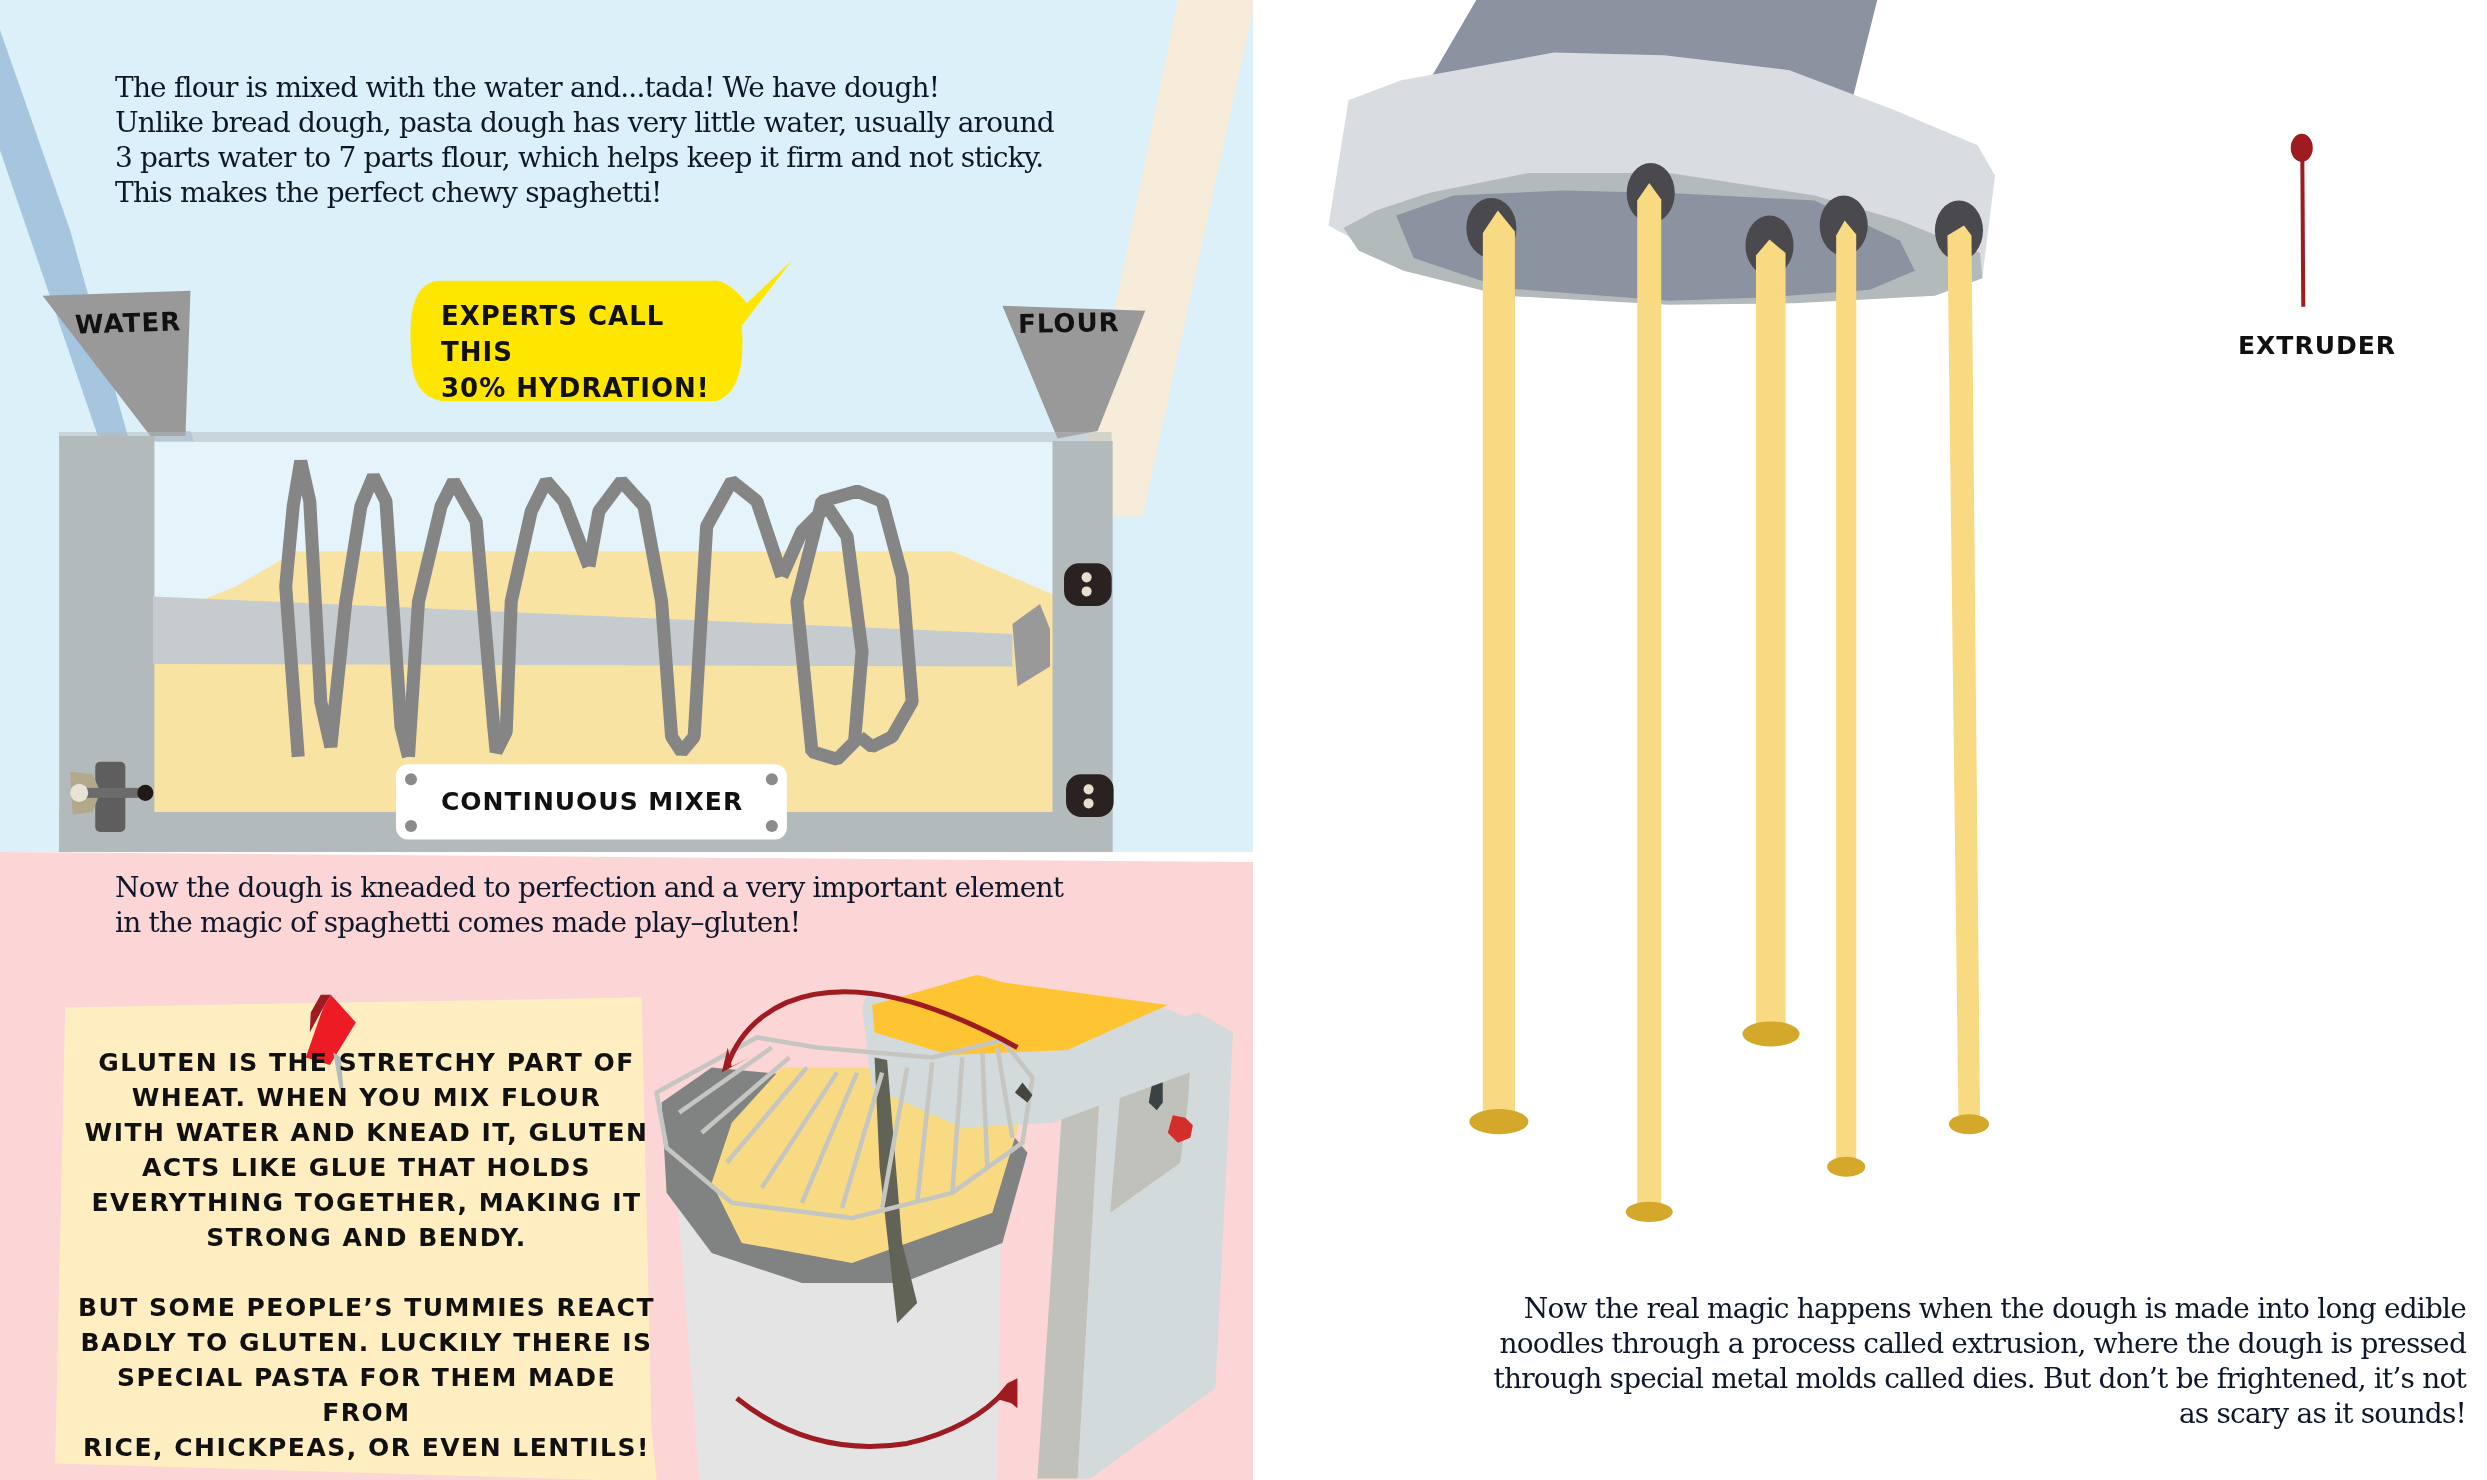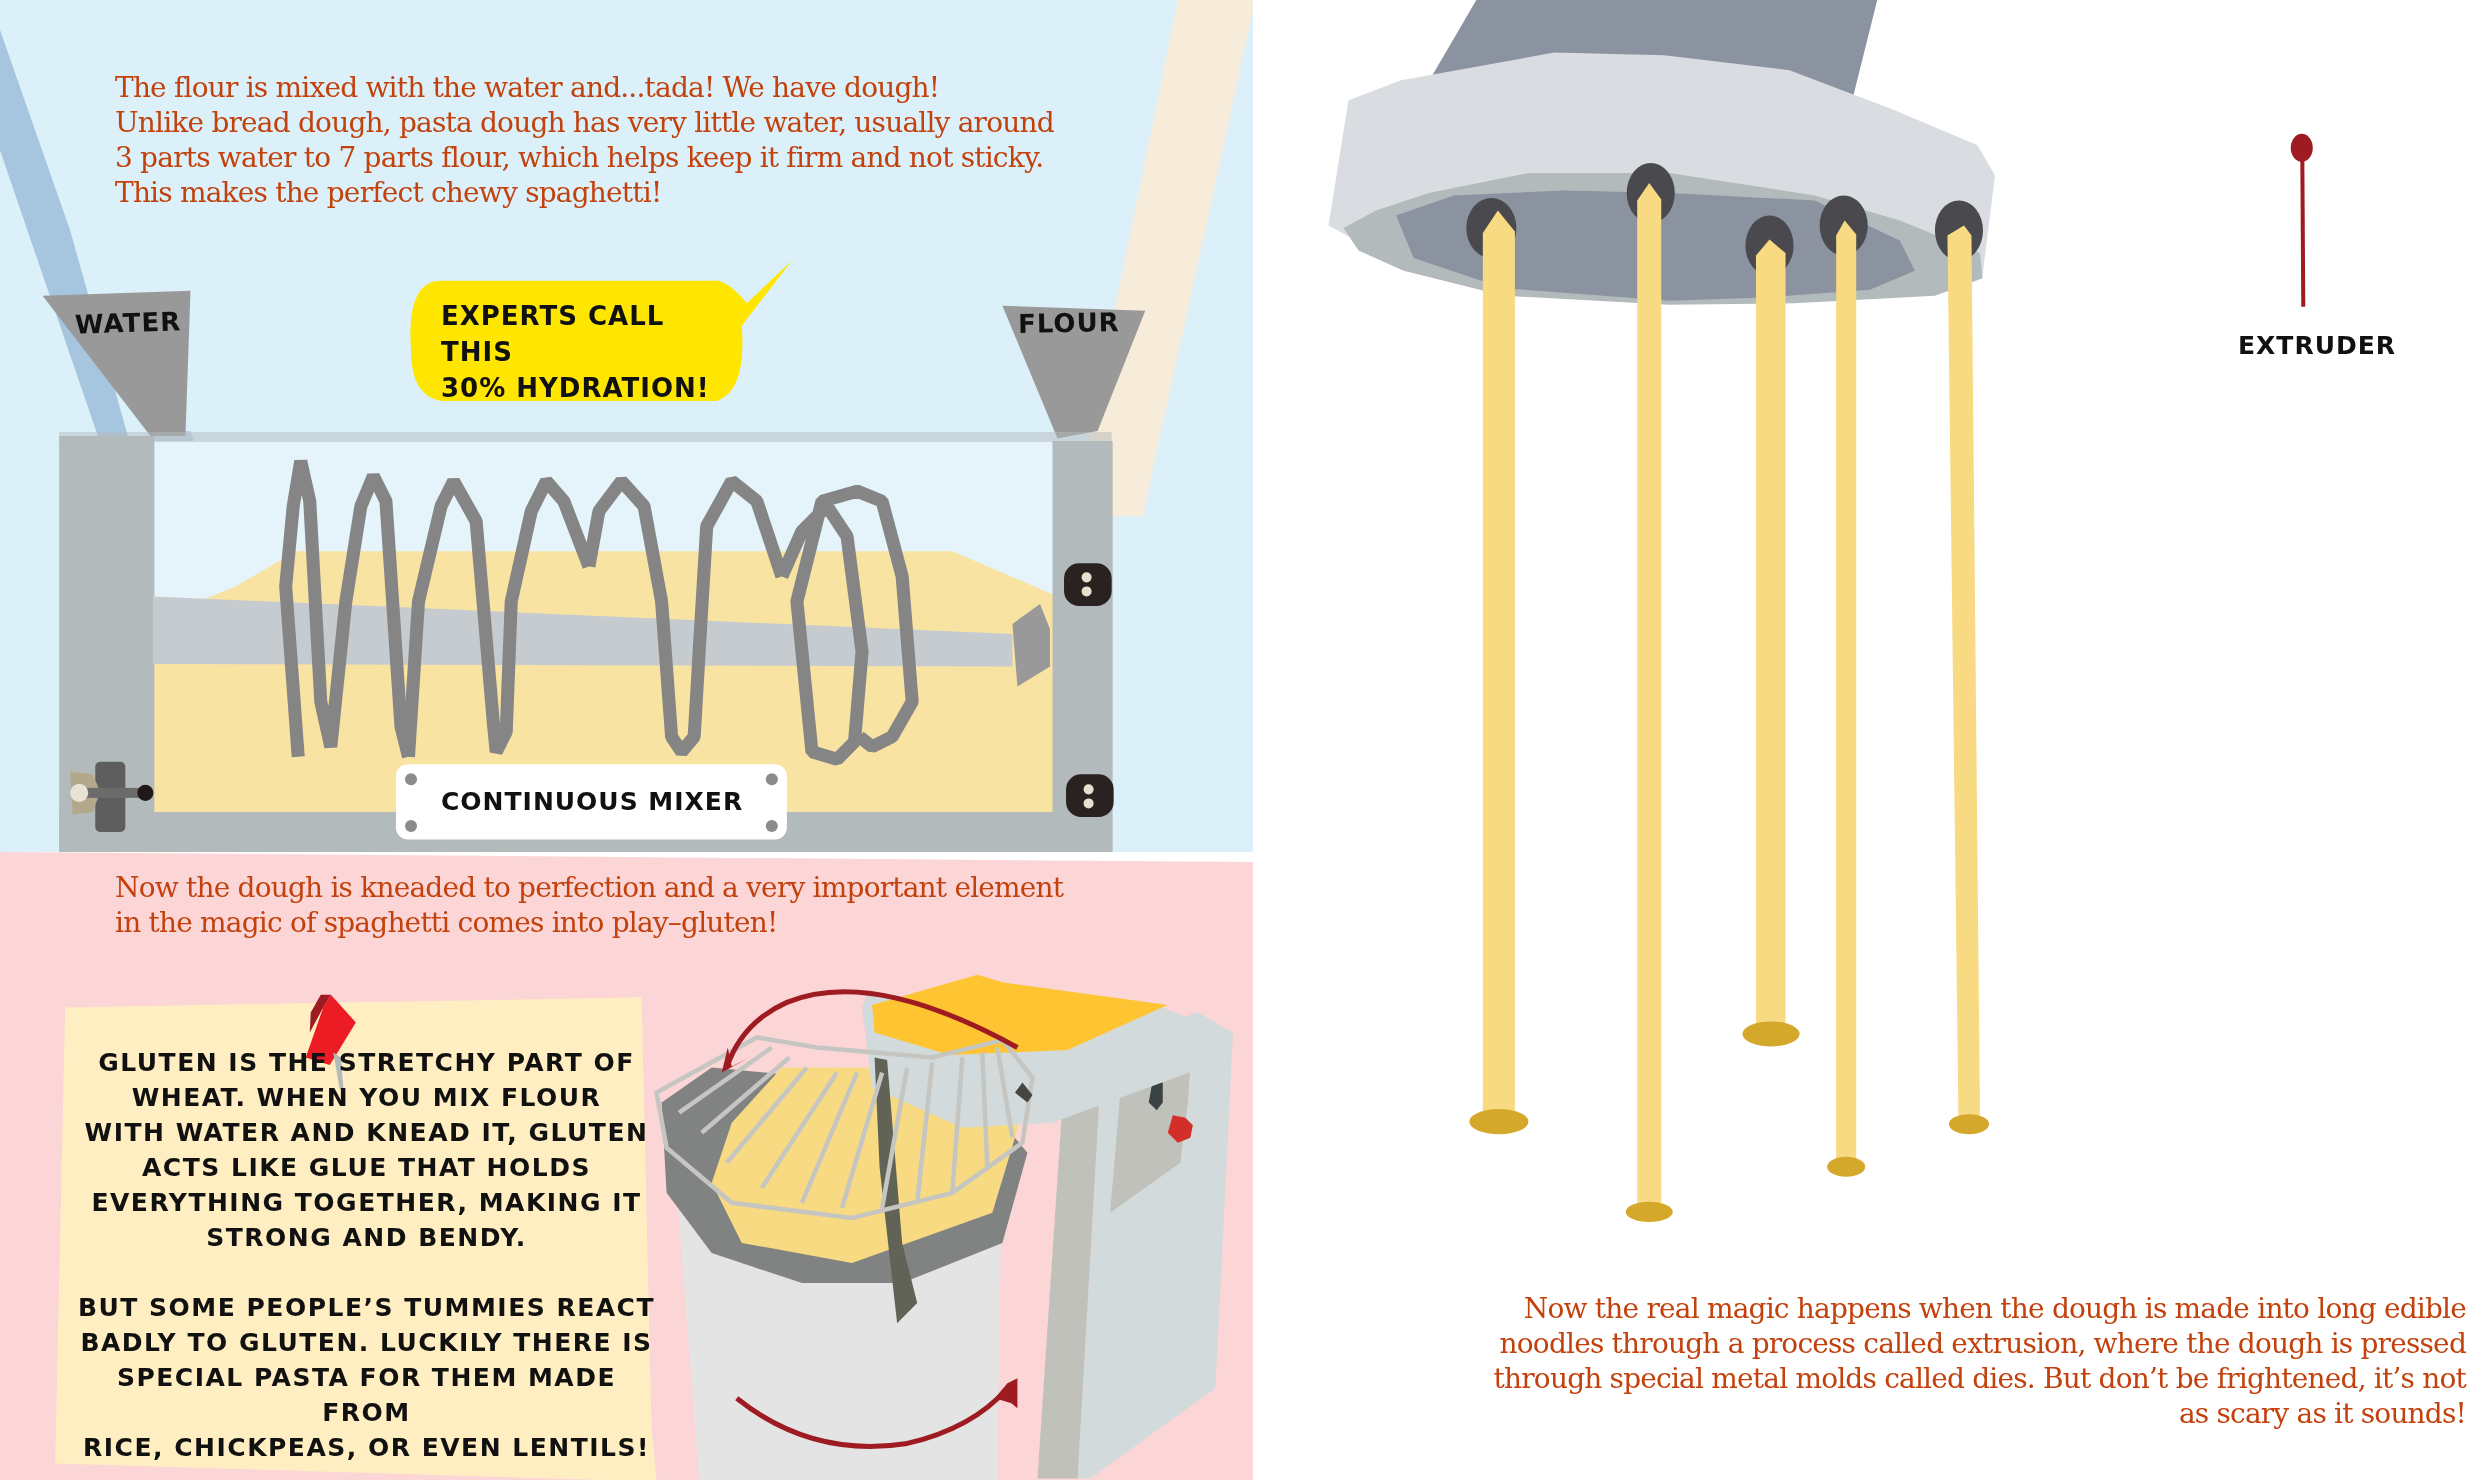--- a/index.html
+++ b/index.html
@@ -1,21 +1,21 @@
 <!DOCTYPE html>
 <html style="font-size:8px"><head>
 <meta charset="utf-8">
 <style>
   html, body { margin:0; padding:0; }
   body { width:2487px; height:1480px; position:relative; overflow:hidden; background:#ffffff; font-family:"DejaVu Serif", serif; }
   .page { position:absolute; top:0; }
   #left-page { left:0; width:1253px; height:1480px; overflow:hidden; }
   #right-page { left:1253px; width:1234px; height:1480px; background:#ffffff; overflow:hidden;text-align:right; }
   svg.art { position:absolute; left:0; top:0; }
-  .body-text { position:absolute; font-family:"DejaVu Serif", serif; color:#c2410c; font-size:28px; line-height:35px; letter-spacing:-0.8px; white-space:pre-line; margin:0; }
+  .body-text { position:absolute; font-family:"DejaVu Serif", serif; color:#0f172a; font-size:28px; line-height:35px; letter-spacing:-0.8px; white-space:pre-line; margin:0; }
   .hand { font-family:"DejaVu Sans", sans-serif; font-weight:bold; text-transform:uppercase; color:#111; letter-spacing:1px; }
   .hand-label { position:absolute; font-size:26px; }
   #intro-text { left:115px; top:70px; width:1028px; }
   #gluten-intro { left:115px; top:870px; width:1053px; }
   #extrusion-text { left:135px; top:1291px; width:1078px; }
   #bubble-text { position:absolute; left:441px; top:298px; width:301px; font-size:26px; line-height:36px; }
   #water-label { left:75px; top:308px; transform:rotate(-2deg); }
   #flour-label { left:1018px; top:308px; transform:rotate(-1deg); }
   #mixer-plate-label { position:absolute; left:441px; top:787px; font-size:25px; }
   #note-text { position:absolute; left:78px; top:1045px; width:577px; font-size:25px; line-height:35px; white-space:pre-line; letter-spacing:1.5px;text-align:center; }
@@ -130,21 +130,21 @@
 
   <span class="hand hand-label" id="water-label">WATER</span>
   <span class="hand hand-label" id="flour-label">FLOUR</span>
 
   <div class="hand" id="bubble-text" style="white-space:pre-line">EXPERTS CALL THIS
 30% HYDRATION!</div>
 
   <span class="hand" id="mixer-plate-label">CONTINUOUS MIXER</span>
 
   <p class="body-text" id="gluten-intro">Now the dough is kneaded to perfection and a very important element
-in the magic of spaghetti comes into play–gluten!</p>
+in the magic of spaghetti comes made play–gluten!</p>
 
   <div class="hand" id="note-text">GLUTEN IS THE STRETCHY PART OF
 WHEAT. WHEN YOU MIX FLOUR
 WITH WATER AND KNEAD IT, GLUTEN
 ACTS LIKE GLUE THAT HOLDS
 EVERYTHING TOGETHER, MAKING IT
 STRONG AND BENDY.
 
 BUT SOME PEOPLE’S TUMMIES REACT
 BADLY TO GLUTEN. LUCKILY THERE IS

